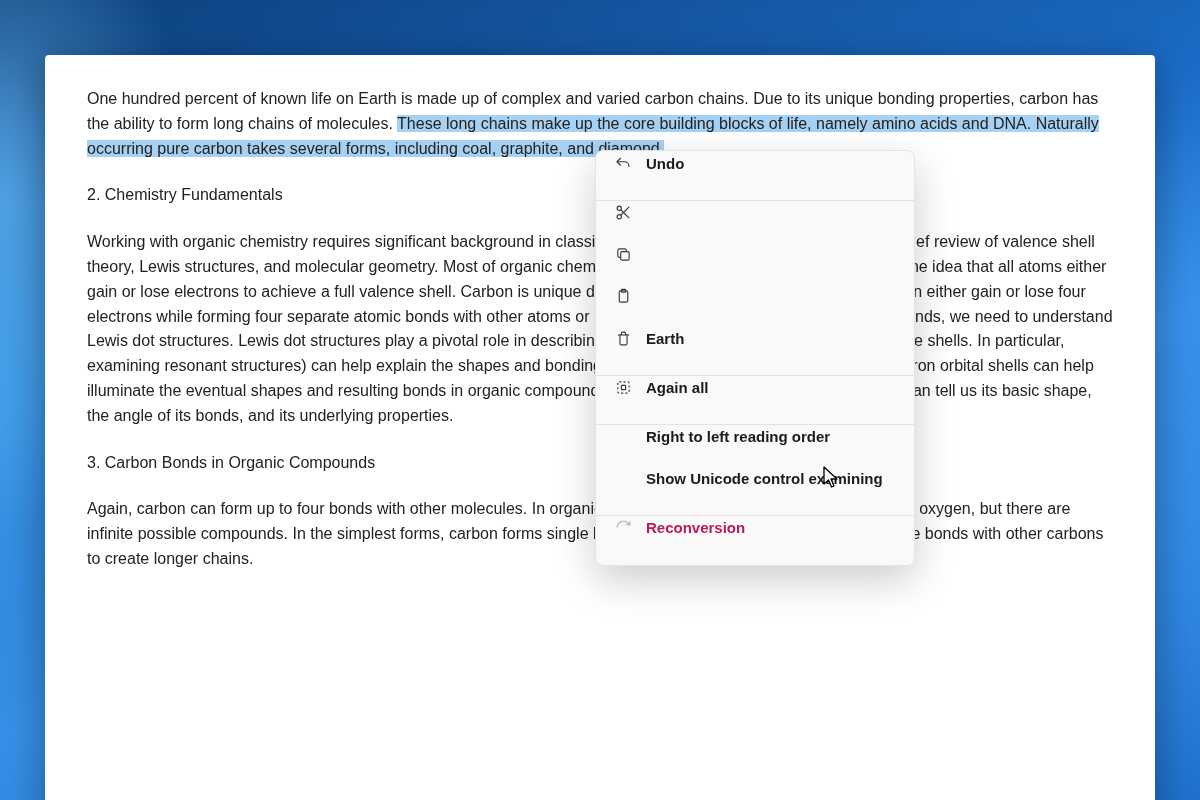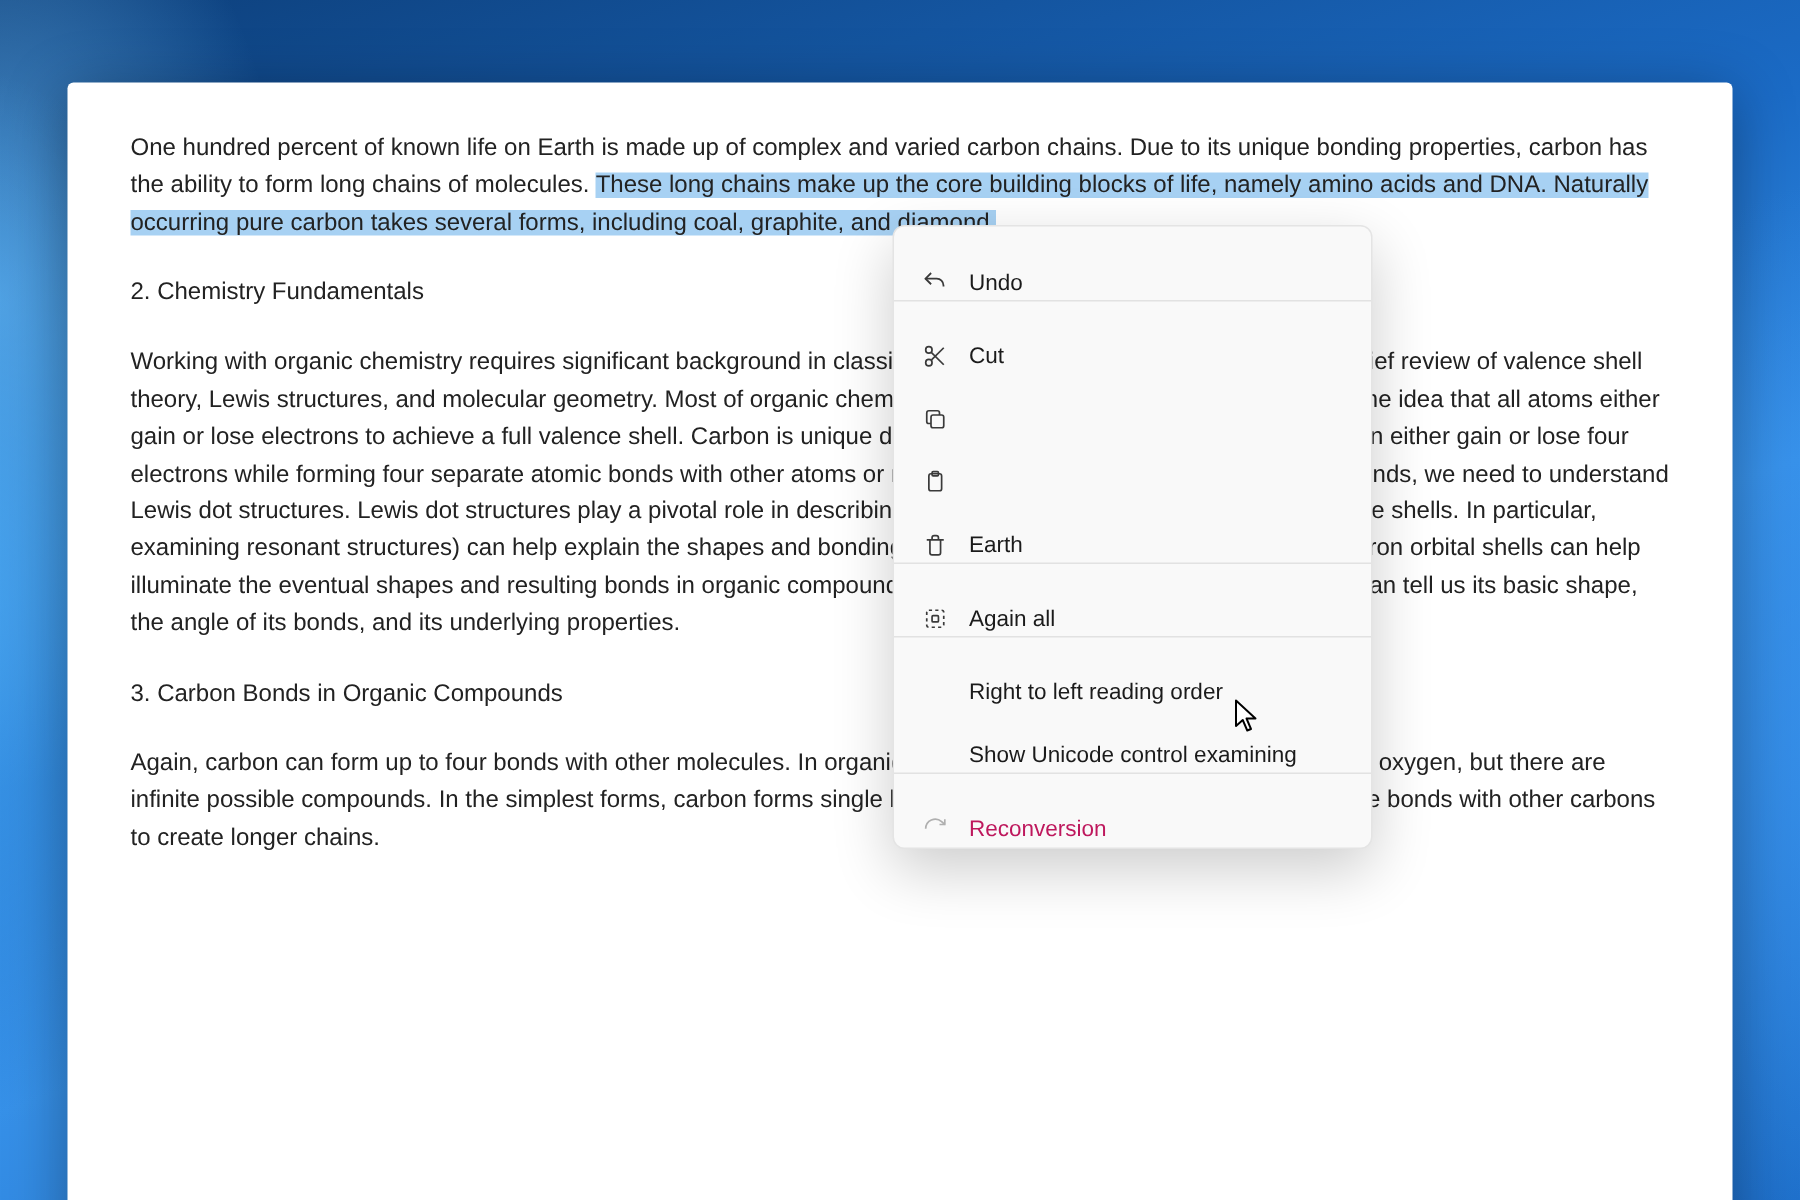--- a/index.html
+++ b/index.html
@@ -46,24 +46,25 @@
     background: #f9f9f9;
     border: 1px solid #e4e4e4;
     border-radius: 8px;
     box-shadow: 0 14px 40px rgba(0,0,0,0.20);
     padding: 4px 0;
     font-size: 15px;
     color: #1b1b1b;
   }
   .ctx-item {
     display: flex;
-    align-items: flex-end;
+    align-items: flex-start;
     height: 42px;
     padding: 0 16px 0 14px;
     cursor: default;
+    font-weight: bold;
   }
   .ctx-item.hovered { background: #ededed; }
   .ctx-item.disabled { color: #be185d; }
   .ctx-icon {
     width: 26px;
     display: flex;
     align-items: center;
     justify-content: center;
     flex-shrink: 0;
     color: #3a3a3a;
@@ -124,21 +125,20 @@
 
   <div class="ctx-item">
     <span class="ctx-icon">
       <svg width="17" height="17" viewBox="0 0 24 24" fill="none" stroke="currentColor" stroke-width="1.6">
           <circle cx="6" cy="6" r="3"></circle>
           <circle cx="6" cy="18" r="3"></circle>
           <line x1="20" y1="4" x2="8.5" y2="15.5"></line>
           <line x1="20" y1="20" x2="8.5" y2="8.5"></line>
         </svg>
     </span>
-    <span class="ctx-label">Cut</span>
   </div>
 
   <div class="ctx-item">
     <span class="ctx-icon">
       <svg width="17" height="17" viewBox="0 0 24 24" fill="none" stroke="currentColor" stroke-width="1.6">
           <rect x="8" y="8" width="12" height="12" rx="2"></rect>
           <path d="M16 8V6a2 2 0 0 0-2-2H6a2 2 0 0 0-2 2v8a2 2 0 0 0 2 2h2"></path>
         </svg>
     </span>
   </div>

